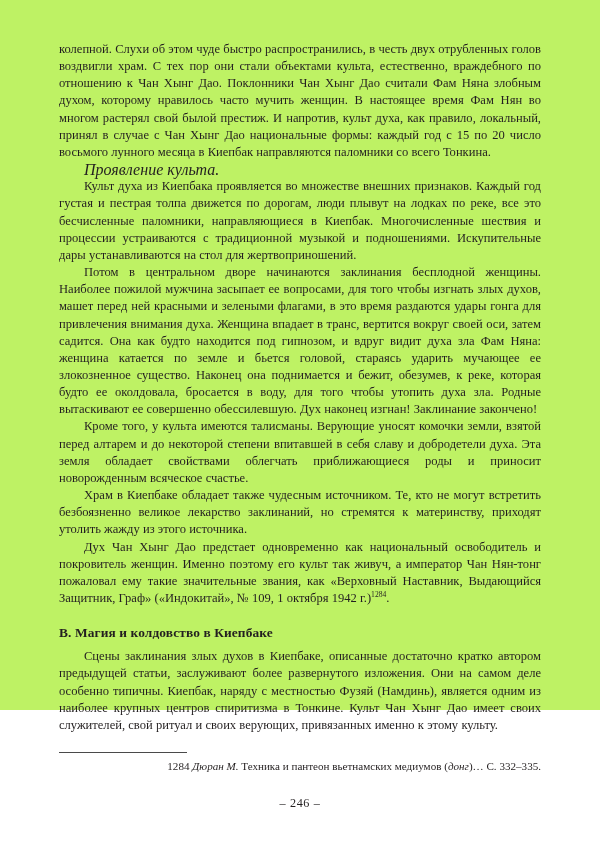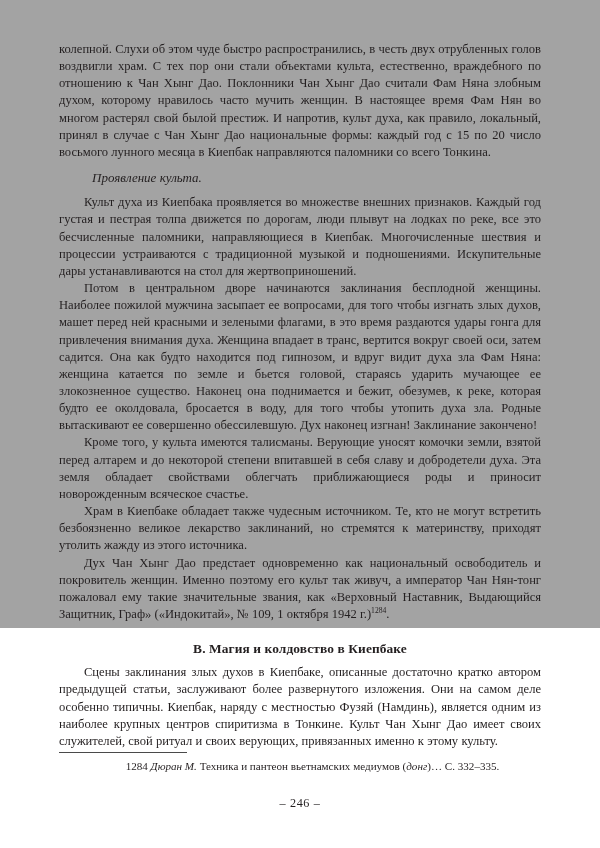--- a/index.html
+++ b/index.html
@@ -10,22 +10,22 @@
   body {
     width: 600px;
     height: 848px;
     font-family: "Liberation Serif", "DejaVu Serif", serif;
     color: #231f20;
     -webkit-font-smoothing: antialiased;
   }
   .page {
     position: relative;
     width: 600px;
-    height: 628px;
-    background: #a3a3a3;
+    height: 710px;
+    background: #bef264;
     box-sizing: border-box;
   }
   .text-column {
     position: absolute;
     left: 59px;
     top: 41px;
     width: 482px;
   }
   p.body-par {
     margin: 0;
@@ -33,34 +33,33 @@
     line-height: 17.15px;
     text-align: justify;
     text-indent: 25px;
     hyphens: manual;
     word-spacing: 0.1px;
   }
   p.body-par.no-indent {
     text-indent: 0;
   }
   p.subhead-italic {
-    margin: 8px;
-    font-size: 13px;
+    margin: 0;
+    font-size: 16px;
     line-height: 17.15px;
     text-indent: 25px;
     font-style: italic;
     text-align: left;
   }
   h2.section-heading {
     margin: 0;
     padding: 17px 0 7px 0;
     font-size: 13.4px;
     line-height: 17.15px;
     font-weight: bold;
-    text-align: center;
     letter-spacing: 0.1px;
   }
   sup.fn-ref {
     font-size: 7.6px;
     vertical-align: super;
     line-height: 0;
   }
   .footnote-zone {
     position: absolute;
     left: 59px;
@@ -71,21 +70,21 @@
     width: 128px;
     height: 0;
     border-top: 1px solid #4a4a4a;
     margin: 0 0 6px 0;
   }
   p.footnote {
     margin: 0;
     font-size: 11.1px;
     line-height: 15px;
     text-indent: 25px;
-    text-align: center;
+    text-align: right;
   }
   p.footnote .it {
     font-style: italic;
   }
   .page-number {
     position: absolute;
     left: 0;
     top: 795px;
     width: 600px;
     text-align: center;

